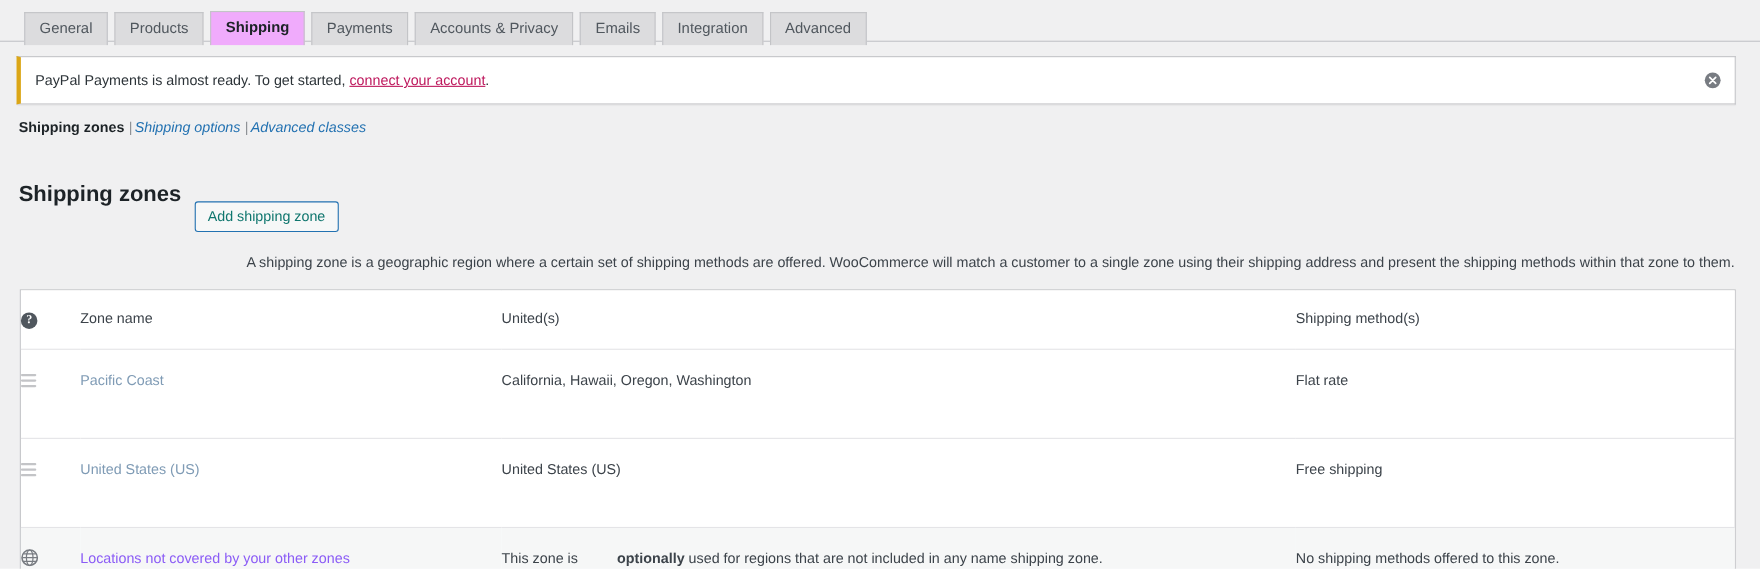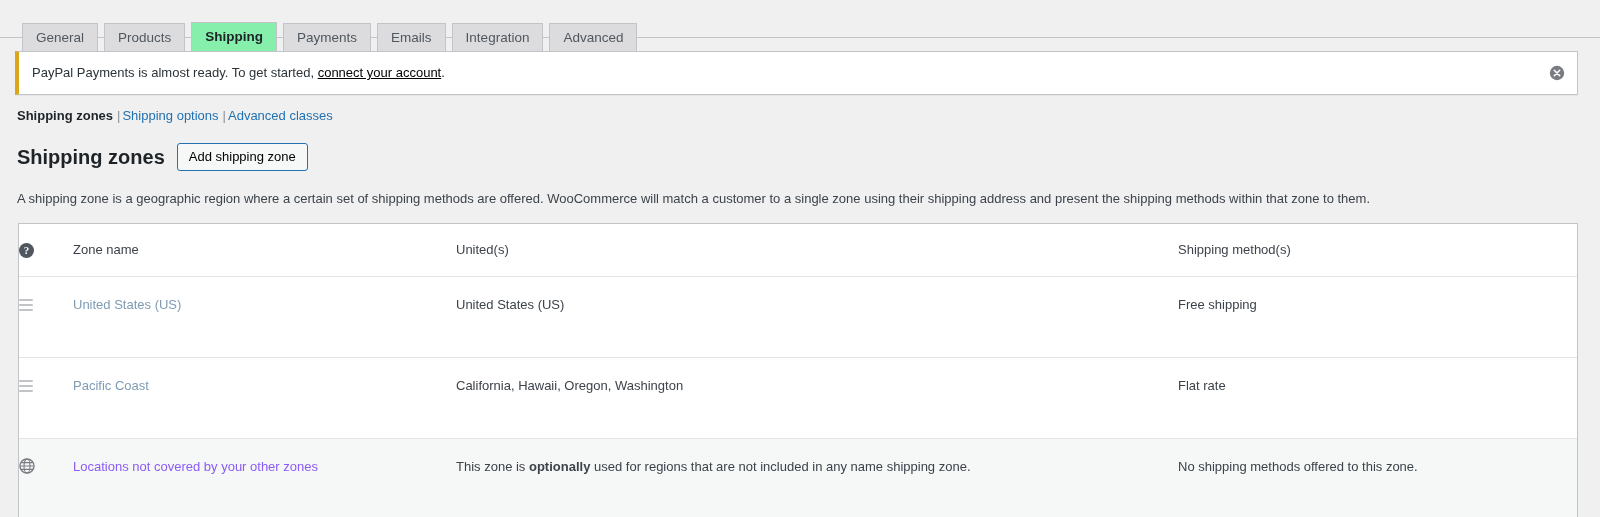--- a/index.html
+++ b/index.html
@@ -37,25 +37,25 @@
     margin: 0 6px 0 0;
     font-size: 13.5px;
     line-height: 16px;
     color: #50575e;
     background: #dcdcde;
     border: 1px solid #c3c4c7;
     border-bottom: none;
     text-decoration: none;
     cursor: pointer;
     position: relative;
-    top: 13px;
+    top: 1px;
     white-space: nowrap;
   }
   .tab.active {
-    background: #86efac;
+    background: #f0abfc;
     color: #1d2327;
     font-weight: 600;
     border-color: #c3c4c7;
     padding-bottom: 8px;
   }
 
   
   .notice {
     position: relative;
     margin: 13px 22px 0 15px;
@@ -68,21 +68,21 @@
     min-height: 41px;
     display: flex;
     align-items: center;
   }
   .notice-text {
     font-size: 13px;
     line-height: 1.5;
     color: #2c3338;
   }
   .notice-text a {
-    color: #000000;
+    color: #be185d;
     text-decoration: underline;
   }
   .notice-dismiss {
     position: absolute;
     right: 12px;
     top: 50%;
     transform: translateY(-50%);
     width: 16px;
     height: 16px;
     cursor: pointer;
@@ -100,55 +100,58 @@
     font-weight: 700;
     color: #1d2327;
   }
   .subnav .sep {
     color: #8c8f94;
     padding: 0 2px 0 4px;
   }
   .subnav a {
     color: #2271b1;
     text-decoration: none;
+    font-style: italic;
   }
 
   
   .title-row {
     display: flex;
     align-items: center;
     margin: 18px 0 0 17px;
   }
   .page-title {
     font-size: 20px;
     line-height: 24px;
     font-weight: 700;
     color: #1d2327;
     margin: 0 12px 0 0;
   }
   .btn-secondary {
     display: inline-block;
     font-size: 13px;
     line-height: 15px;
     padding: 5px 11px 6px 11px;
-    color: #000000;
+    color: #0f766e;
     background: #f6f7f7;
     border: 1px solid #2271b1;
     border-radius: 3px;
     cursor: pointer;
     white-space: nowrap;
+    margin-top: 40px;
   }
 
   
   .description {
     margin: 18px 0 0 17px;
     font-size: 13px;
     line-height: 1.5;
     color: #3c434a;
     max-width: 1560px;
+    text-align: right;
   }
 
   
   .table-wrap {
     margin: 15px 22px 0 18px;
     background: #ffffff;
     border: 1px solid #c3c4c7;
     box-shadow: 0 1px 1px rgba(0,0,0,.04);
     box-sizing: border-box;
   }
@@ -235,31 +238,32 @@
   .drag-handle i:last-child { margin-bottom: 0; }
 
   .globe-icon {
     display: inline-block;
     width: 16px;
     height: 16px;
     position: relative;
     top: 2px;
     line-height: 0;
   }
-  b.strong { font-weight: 700; color: #3c434a; }
+  b.strong { font-weight: 700; color: #3c434a; margin-left: 32px; }
 </style>
 </head>
 <body>
 
 <div class="tab-strip">
   <div class="tabs" id="tabs-host">
       <a class="tab" href="#">General</a>
       <a class="tab" href="#">Products</a>
       <a class="tab active" href="#">Shipping</a>
       <a class="tab" href="#">Payments</a>
+      <a class="tab" href="#">Accounts &amp; Privacy</a>
       <a class="tab" href="#">Emails</a>
       <a class="tab" href="#">Integration</a>
       <a class="tab" href="#">Advanced</a>
     </div>
 </div>
 
 <div class="notice">
   <div class="notice-text">
     <span>PayPal Payments is almost ready. To get started, </span><a href="#">connect your account</a><span>.</span>
   </div>
@@ -296,29 +300,29 @@
           <span class="help-icon">?</span>
         </th>
         <th class="col-name">Zone name</th>
         <th class="col-region">United(s)</th>
         <th class="col-method">Shipping method(s)</th>
       </tr>
     </thead>
     <tbody id="rows-host">
         <tr>
           <td class="col-handle"><span class="drag-handle"><i></i><i></i><i></i></span></td>
+          <td class="col-name"><a class="zone-link" href="#">Pacific Coast</a></td>
+          <td class="col-region">California, Hawaii, Oregon, Washington</td>
+          <td class="col-method">Flat rate</td>
+        </tr>
+        <tr>
+          <td class="col-handle"><span class="drag-handle"><i></i><i></i><i></i></span></td>
           <td class="col-name"><a class="zone-link" href="#">United States (US)</a></td>
           <td class="col-region">United States (US)</td>
           <td class="col-method">Free shipping</td>
-        </tr>
-        <tr>
-          <td class="col-handle"><span class="drag-handle"><i></i><i></i><i></i></span></td>
-          <td class="col-name"><a class="zone-link" href="#">Pacific Coast</a></td>
-          <td class="col-region">California, Hawaii, Oregon, Washington</td>
-          <td class="col-method">Flat rate</td>
         </tr>
         <tr class="row-rest">
           <td class="col-handle"><span class="globe-icon"><svg width="16" height="16" viewBox="0 0 16 16" aria-hidden="true">
                 <circle cx="8" cy="8" r="7" fill="none" stroke="#787c82" stroke-width="1.4"></circle>
                 <ellipse cx="8" cy="8" rx="3" ry="7" fill="none" stroke="#787c82" stroke-width="1.1"></ellipse>
                 <path d="M1.4 8 H14.6 M2.4 4.6 H13.6 M2.4 11.4 H13.6" stroke="#787c82" stroke-width="1.1" fill="none"></path>
               </svg></span></td>
           <td class="col-name"><a class="zone-link" href="#">Locations not covered by your other zones</a></td>
           <td class="col-region"><span>This zone is </span><b class="strong">optionally</b><span> used for regions that are not included in any name shipping zone.</span></td>
           <td class="col-method">No shipping methods offered to this zone.</td>

